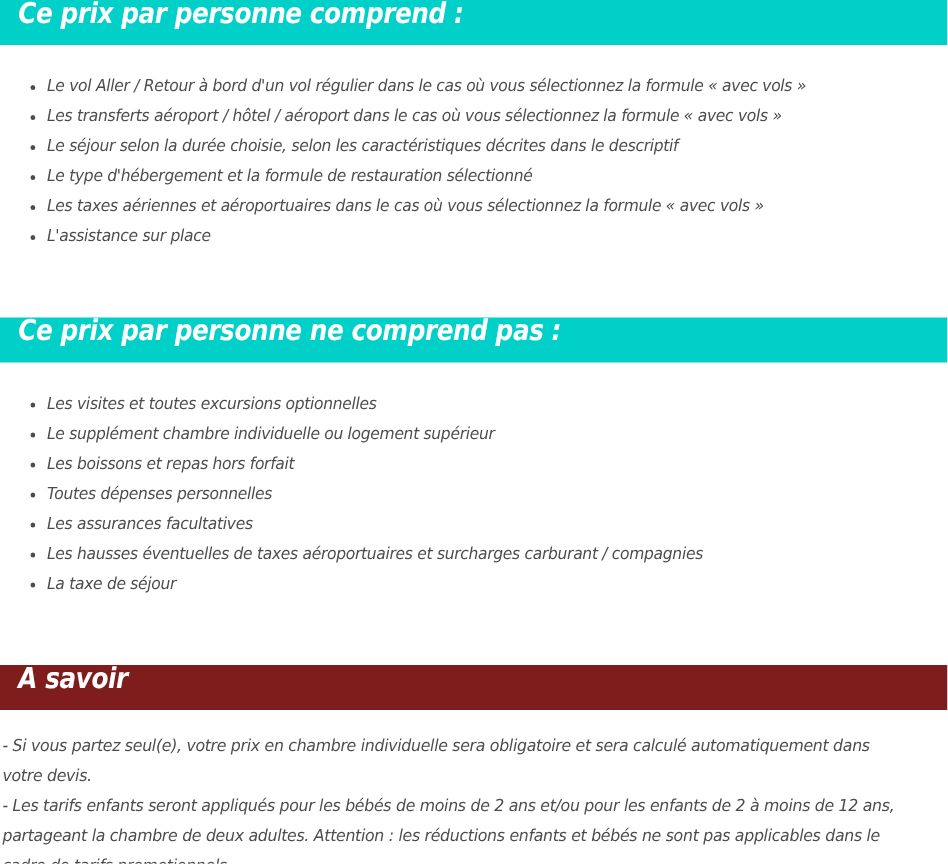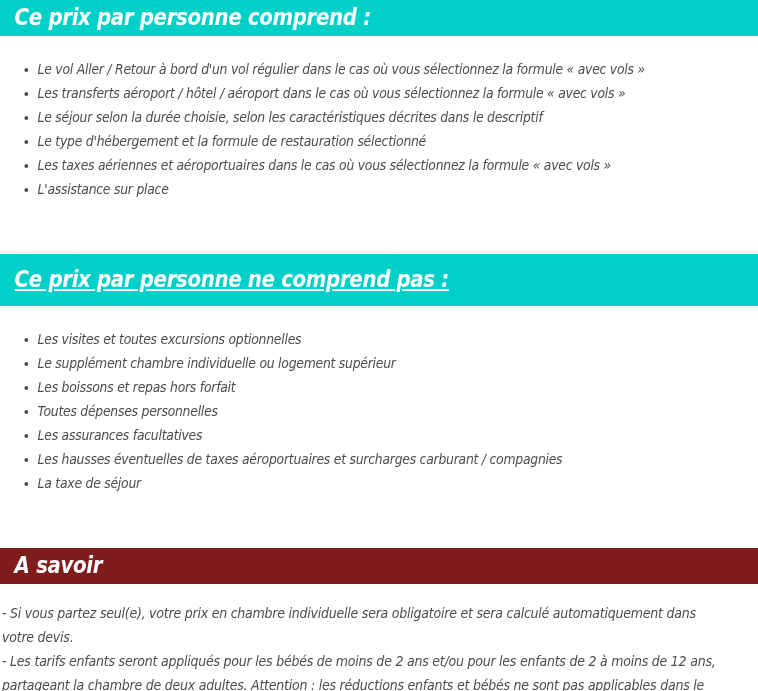--- a/index.html
+++ b/index.html
@@ -22,40 +22,40 @@
     height: 691px;
     background: #ffffff;
   }
 
   
   .band {
     background: #00d0c8;
     color: #ffffff;
     box-sizing: border-box;
     display: flex;
-    align-items: center;
+    align-items: flex-start;
     width: 100%;
   }
   .band-title {
     font-family: "DejaVu Sans", sans-serif;
     font-style: italic;
     font-weight: bold;
     font-size: 23px;
     line-height: 1;
     letter-spacing: -0.4px;
     transform: scaleX(0.86);
     transform-origin: left center;
     white-space: nowrap;
     color: #ffffff;
     padding-left: 17px;
     padding-bottom: 2px;
   }
 
   #band-1 { height: 36px; }
-  #band-2 { height: 52px; text-decoration: underline; }
+  #band-2 { height: 36px; }
   #band-3 { height: 36px; }
 
   
   .bullet-list {
     list-style: none;
     margin: 0;
     padding: 0;
   }
   .bullet-item {
     position: relative;

